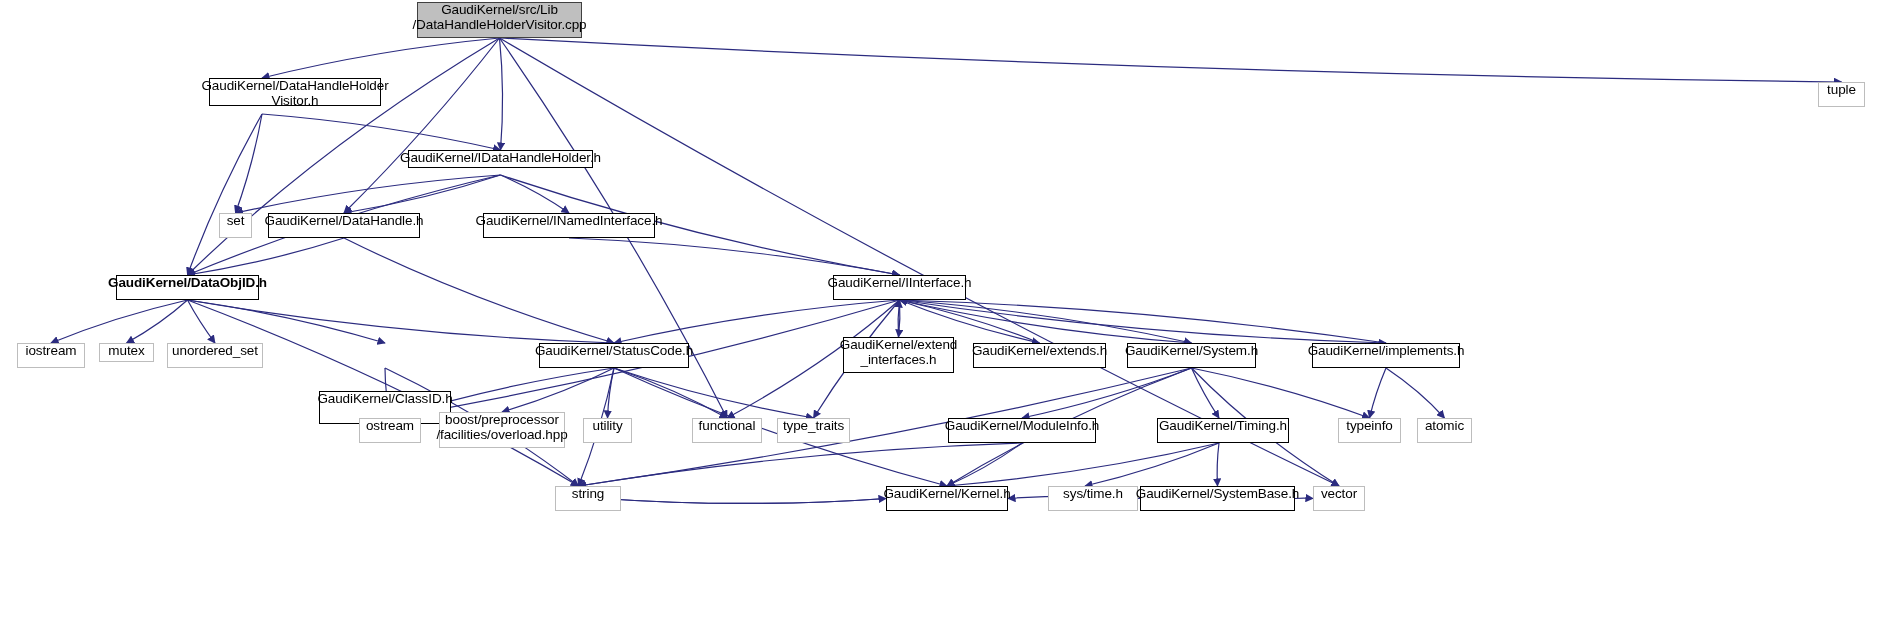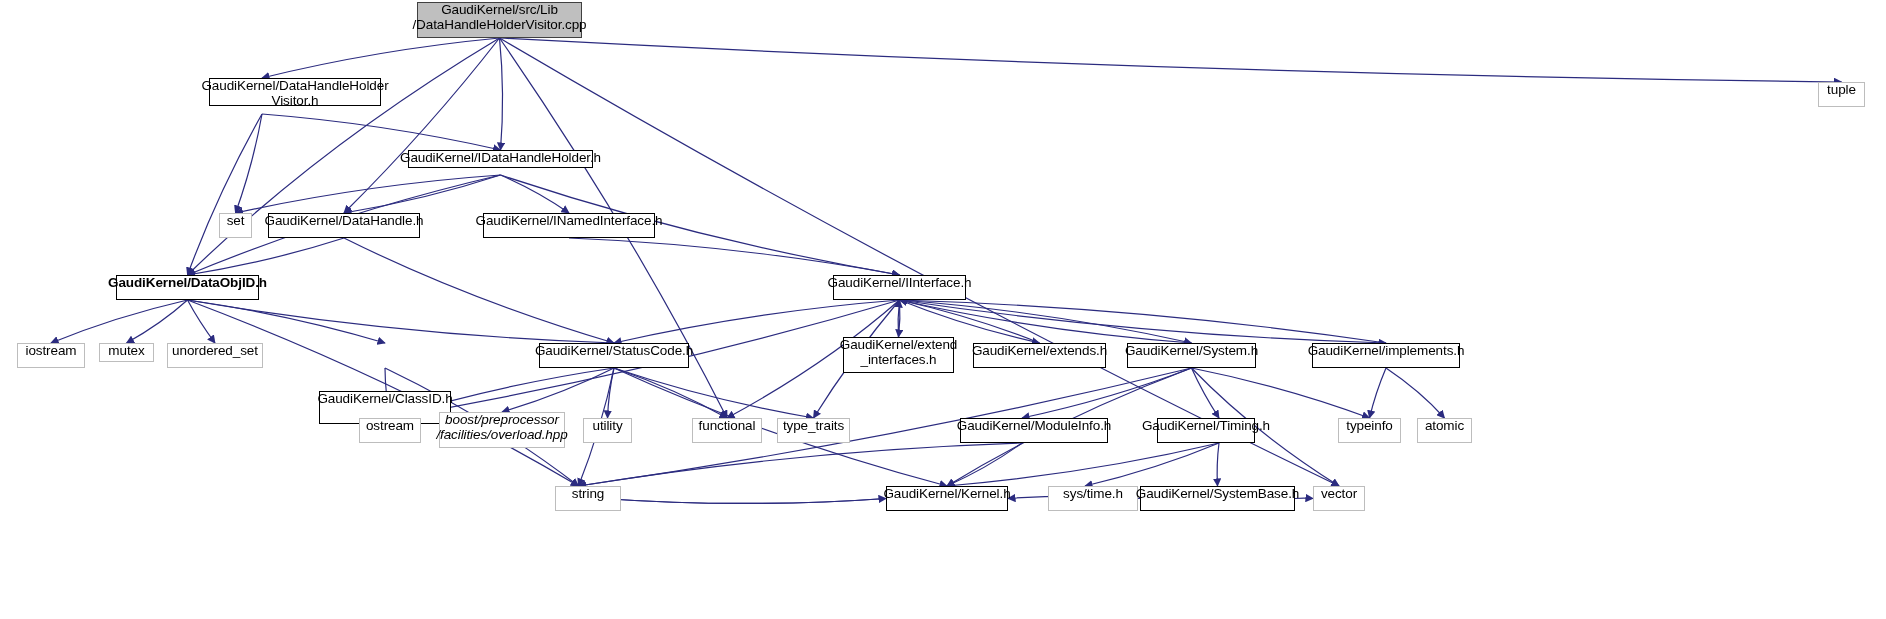--- a/index.html
+++ b/index.html
@@ -136,27 +136,27 @@
       <div class="node" style="left: 99px; top: 343px; width: 55px; height: 19px;"><span>mutex</span></div>
       <div class="node" style="left: 167px; top: 343px; width: 96px; height: 25px;"><span>unordered_set</span></div>
       <div class="node bold" style="left: 319px; top: 343px; width: 132px; height: 33px; margin-top: 48px;"><span>GaudiKernel/ClassID.h</span></div>
       <div class="node bold" style="left: 539px; top: 343px; width: 150px; height: 25px;"><span>GaudiKernel/StatusCode.h</span></div>
       <div class="node bold" style="left: 843px; top: 337px; width: 111px; height: 36px;"><span>GaudiKernel/extend
 _interfaces.h</span></div>
       <div class="node bold" style="left: 973px; top: 343px; width: 133px; height: 25px;"><span>GaudiKernel/extends.h</span></div>
       <div class="node bold" style="left: 1127px; top: 343px; width: 129px; height: 25px;"><span>GaudiKernel/System.h</span></div>
       <div class="node bold" style="left: 1312px; top: 343px; width: 148px; height: 25px;"><span>GaudiKernel/implements.h</span></div>
       <div class="node" style="left: 359px; top: 418px; width: 62px; height: 25px;"><span>ostream</span></div>
-      <div class="node" style="left: 439px; top: 412px; width: 126px; height: 36px; font-style: italic;"><span>boost/preprocessor
+      <div class="node" style="left: 439px; top: 412px; width: 126px; height: 36px;"><span>boost/preprocessor
 /facilities/overload.hpp</span></div>
       <div class="node" style="left: 583px; top: 418px; width: 49px; height: 25px;"><span>utility</span></div>
       <div class="node" style="left: 692px; top: 418px; width: 70px; height: 25px;"><span>functional</span></div>
       <div class="node" style="left: 777px; top: 418px; width: 73px; height: 25px;"><span>type_traits</span></div>
-      <div class="node bold" style="left: 948px; top: 418px; width: 148px; height: 25px; margin-left: 12px;"><span>GaudiKernel/ModuleInfo.h</span></div>
-      <div class="node bold" style="left: 1157px; top: 418px; width: 98px; height: 25px;"><span>GaudiKernel/Timing.h</span></div>
+      <div class="node bold" style="left: 948px; top: 418px; width: 148px; height: 25px;"><span>GaudiKernel/ModuleInfo.h</span></div>
+      <div class="node bold" style="left: 1157px; top: 418px; width: 132px; height: 25px;"><span>GaudiKernel/Timing.h</span></div>
       <div class="node" style="left: 1338px; top: 418px; width: 63px; height: 25px;"><span>typeinfo</span></div>
       <div class="node" style="left: 1417px; top: 418px; width: 55px; height: 25px;"><span>atomic</span></div>
       <div class="node" style="left: 555px; top: 486px; width: 66px; height: 25px;"><span>string</span></div>
       <div class="node bold" style="left: 886px; top: 486px; width: 122px; height: 25px;"><span>GaudiKernel/Kernel.h</span></div>
       <div class="node" style="left: 1048px; top: 486px; width: 90px; height: 25px;"><span>sys/time.h</span></div>
       <div class="node bold" style="left: 1140px; top: 486px; width: 155px; height: 25px;"><span>GaudiKernel/SystemBase.h</span></div>
       <div class="node" style="left: 1313px; top: 486px; width: 52px; height: 25px;"><span>vector</span></div>
     </div>
 </div>
 

